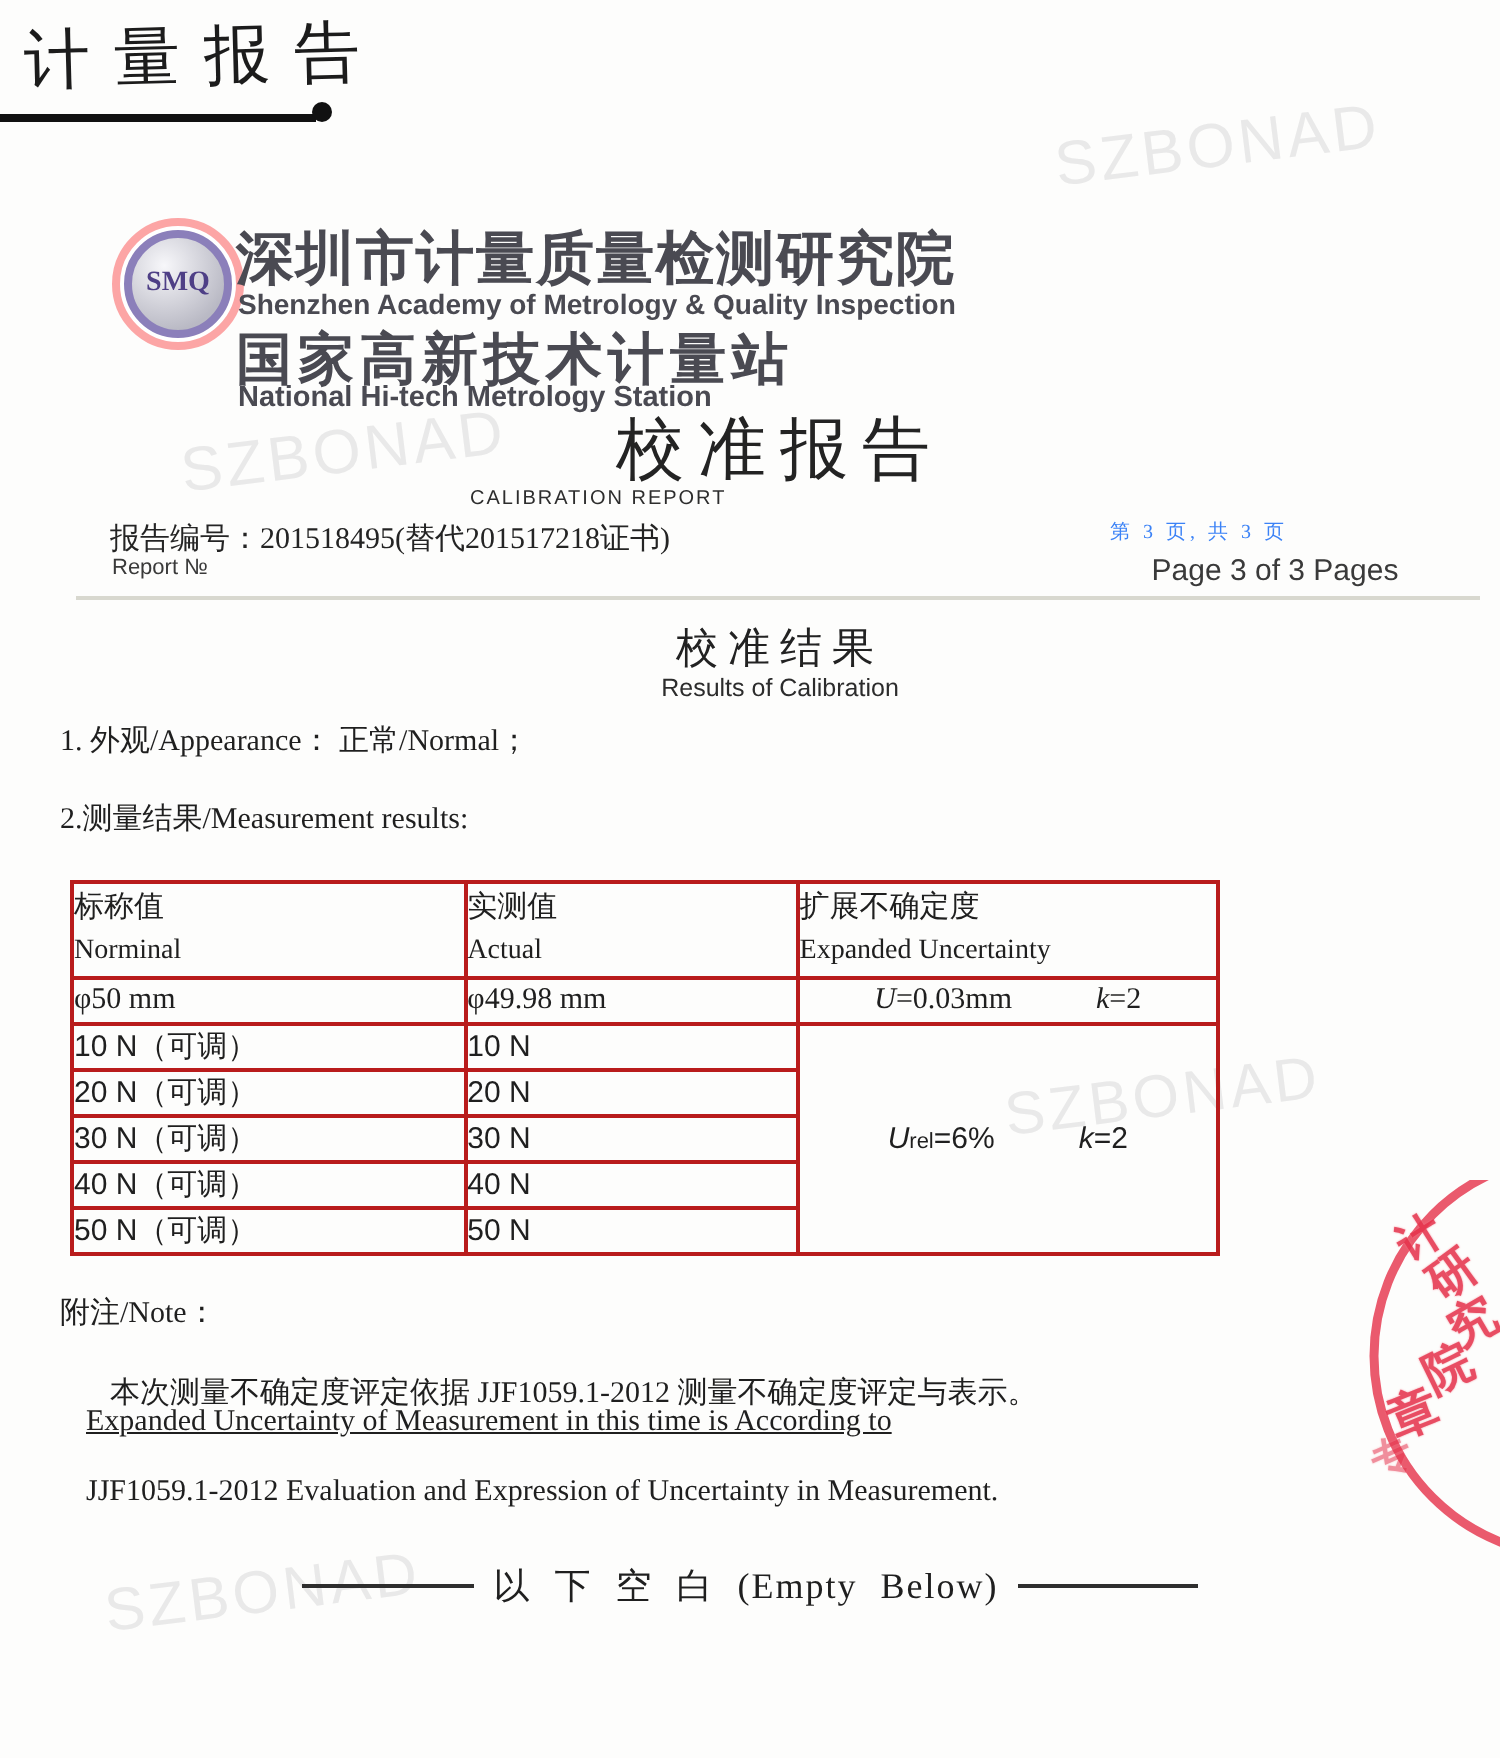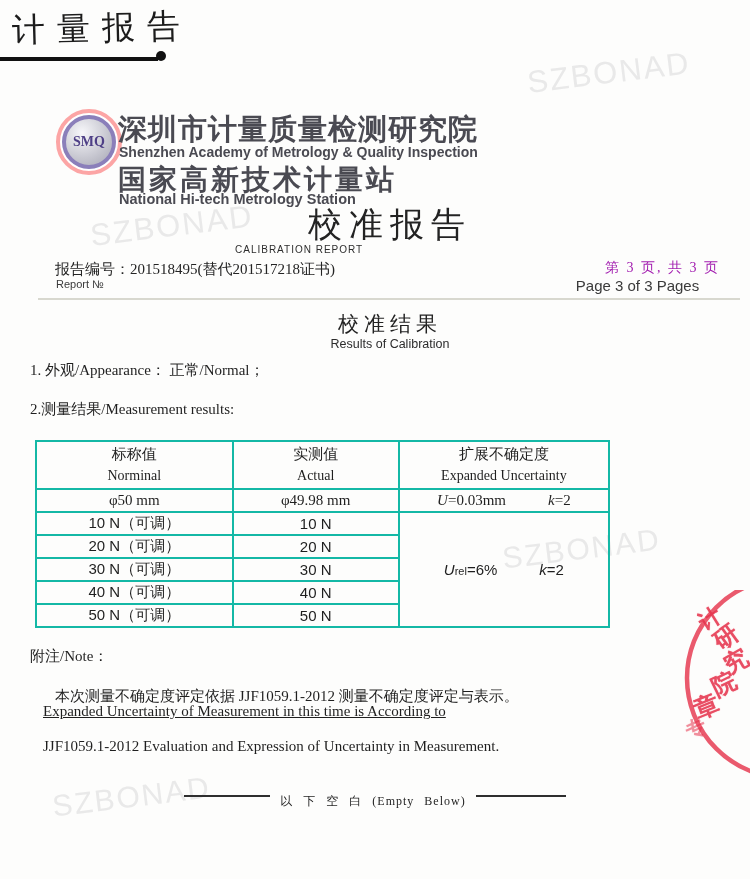--- a/index.html
+++ b/index.html
@@ -27,53 +27,53 @@
   .org-en1{left:119px;top:144px;font-size:14px;}
   .org-zh2{left:118px;top:161px;font-size:28px;letter-spacing:3px;}
   .org-en2{left:119px;top:191px;font-size:14.5px;}
   
   .rtitle{left:235px;top:202px;width:310px;text-align:center;font-size:34px;letter-spacing:7px;color:#232323;}
   .rtitle-en{left:235px;top:244px;width:310px;font-size:10px;letter-spacing:1px;color:#2d2d2d;
              font-family:"Liberation Sans",sans-serif;}
   
   .repno{left:55px;top:260px;font-size:15px;color:#242424;}
   .repno-sub{left:56px;top:278px;font-size:11px;color:#3a3a3a;font-family:"Liberation Sans",sans-serif;}
-  .pageinfo{left:555px;top:259px;width:165px;text-align:right;font-size:14px;letter-spacing:2px;color:#a21caf;}
+  .pageinfo{left:555px;top:259px;width:165px;text-align:left;font-size:10px;letter-spacing:2px;color:#3b82f6;}
   .pageinfo-sub{left:555px;top:277px;width:165px;text-align:center;font-size:15px;letter-spacing:0;
                 font-family:"Liberation Sans",sans-serif;color:#3a3a3a;}
   .divider{left:38px;top:298px;width:702px;height:2px;background:#d8d8cf;}
   
   .section{left:235px;top:310px;width:310px;text-align:center;font-size:21px;letter-spacing:5px;color:#222;}
   .section-en{left:235px;top:337px;width:310px;text-align:center;font-size:12.5px;color:#2c2c2c;
               font-family:"Liberation Sans",sans-serif;}
   .item{font-size:15px;color:#1f1f1f;}
   .item1{left:30px;top:361px;}
   .item2{left:30px;top:400px;}
   
   table.cal{position:absolute;left:35px;top:440px;width:575px;border-collapse:collapse;z-index:2;background:transparent;}
-  table.cal td{border:2px solid #14b8a6;text-align:center;vertical-align:middle;padding:0;background:transparent;}
+  table.cal td{border:2px solid #b91c1c;text-align:left;vertical-align:middle;padding:0;background:transparent;}
   table.cal .hd{height:46px;font-size:15px;line-height:22px;}
   table.cal .hd .en{font-size:14px;}
   table.cal .phirow td{height:21px;font-size:15px;}
   table.cal .frow td{height:21px;font-size:15px;font-family:"Liberation Sans","DejaVu Sans",sans-serif;}
   .c1{width:198px;} .c2{width:167px;} .c3{width:210px;}
   .it{font-style:italic;}
   .sub{font-size:11px;}
   .ucell{display:flex;justify-content:center;gap:42px;align-items:baseline;}
   
   .note-label{left:30px;top:647px;font-size:15px;}
   .nline{font-size:15px;white-space:nowrap;}
   .nl1{left:55px;top:687px;}
   .nl2{left:43px;top:703px;text-decoration:underline;}
   .nl3{left:43px;top:738px;}
   
   .footer{left:0;top:781px;width:750px;display:flex;justify-content:center;align-items:center;gap:10px;z-index:2;}
   .dash{height:2px;background:#2e2e2e;}
   .dashL{width:86px;} .dashR{width:90px;}
-  .footer-text{font-size:12px;word-spacing:6px;letter-spacing:1px;color:#1f1f1f;white-space:nowrap;margin-top:12px;}
+  .footer-text{font-size:18px;word-spacing:6px;letter-spacing:1px;color:#1f1f1f;white-space:nowrap;}
   
   .stamp-arc{left:664px;top:590px;width:86px;height:185px;z-index:3;opacity:.85;}
   .stamp-char{position:absolute;color:#e6354e;font-weight:bold;z-index:3;opacity:.88;
               font-family:"DejaVu Sans",sans-serif;text-shadow:0 0 1px #f07a8a;}
 </style>
 </head>
 <body>
 
 <div class="page">
 

